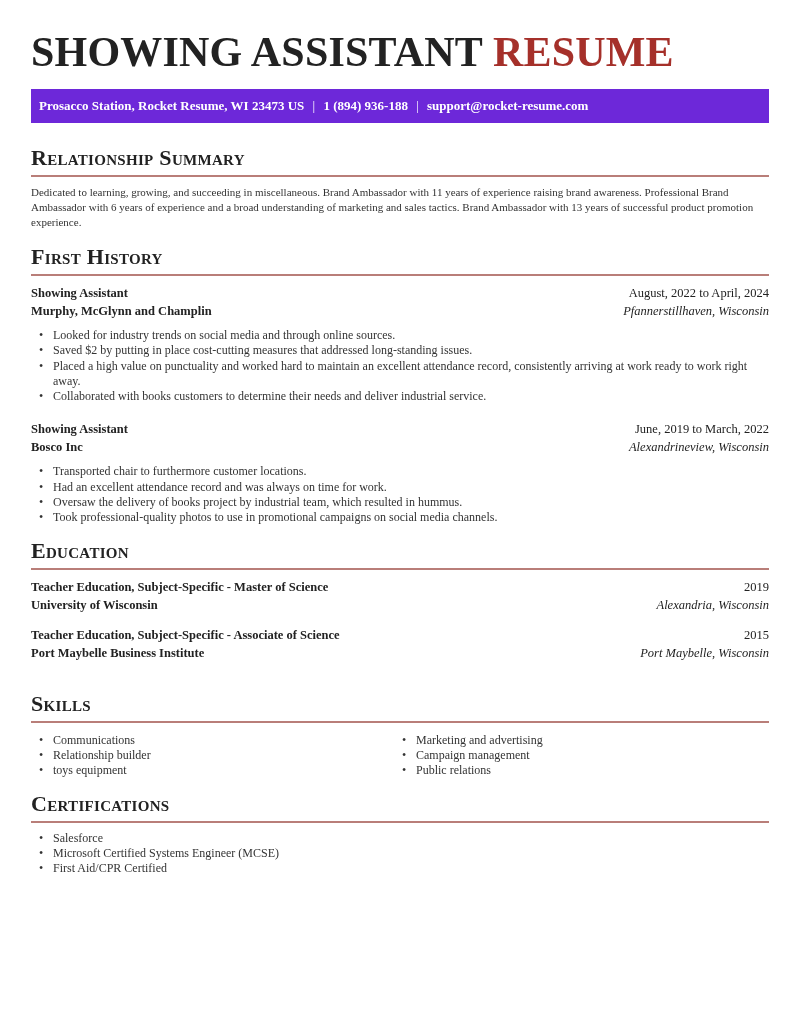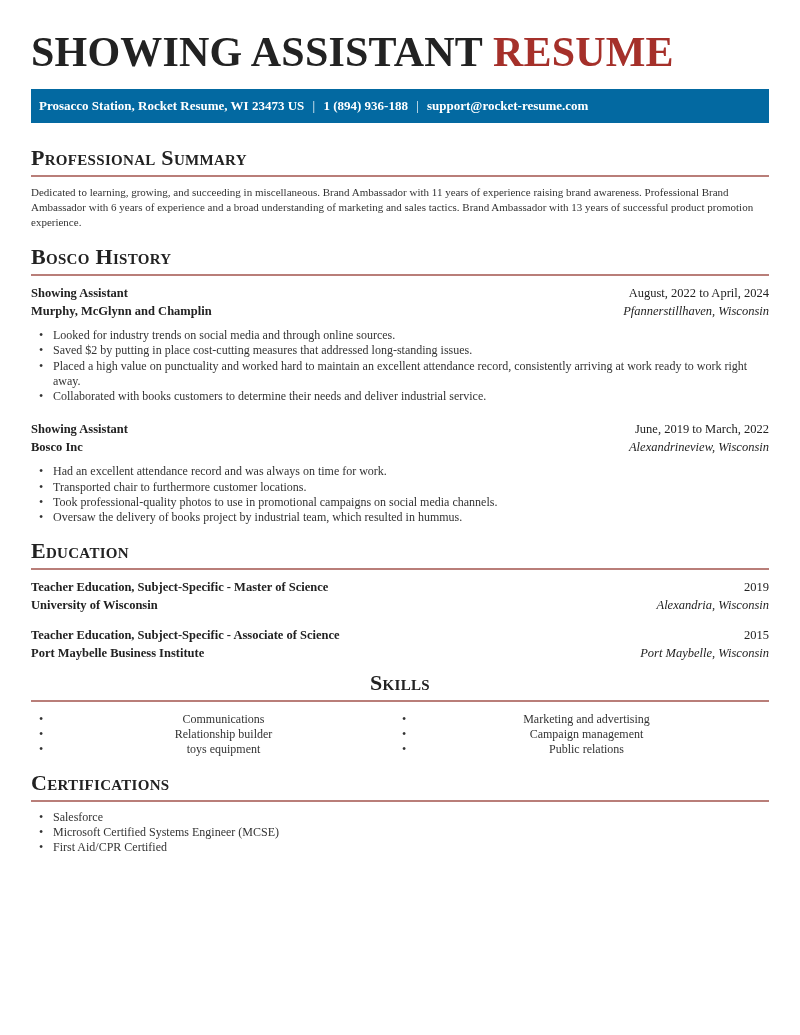--- a/index.html
+++ b/index.html
@@ -17,21 +17,21 @@
   .title {
     font-size: 42px;
     font-weight: bold;
     line-height: 48px;
     color: #222222;
     letter-spacing: 0.2px;
     margin-bottom: 13px;
   }
   .title .accent { color: #a5302a; }
   .contact-bar {
-    background: #0369a1;
+    background: #6d28d9;
     color: #ffffff;
     font-weight: bold;
     font-size: 13px;
     height: 34px;
     line-height: 34px;
     padding-left: 8px;
   }
   .contact-bar .sep { padding: 0 5px; font-weight: normal; }
   .section-title {
     font-size: 22px;
@@ -48,21 +48,21 @@
     margin-bottom: 8px;
   }
   .sec-summary { margin-top: 22px; }
   .summary-text {
     font-size: 11px;
     line-height: 15px;
     color: #333333;
   }
   .sec-work { margin-top: 14px; }
   .sec-edu { margin-top: 12px; }
-  .sec-skills { margin-top: 8px; text-align: center; }
+  .sec-skills { margin-top: 29px; }
   .sec-certs { margin-top: 12px; }
   .row {
     display: flex;
     justify-content: space-between;
     font-size: 12.5px;
     line-height: 18px;
   }
   .row .left-b { font-weight: bold; }
   .row .right-i { font-style: italic; }
   .job { margin-top: 2px; }
@@ -100,27 +100,27 @@
 
   <div class="contact-bar">
     <span>Prosacco Station, Rocket Resume, WI 23473 US</span>
     <span class="sep">|</span>
     <span>1 (894) 936-188</span>
     <span class="sep">|</span>
     <span>support@rocket-resume.com</span>
   </div>
 
   <section class="sec-summary">
-    <h2 class="section-title">Professional Summary</h2>
+    <h2 class="section-title">Relationship Summary</h2>
     <div class="divider"></div>
     <p class="summary-text">Dedicated to learning, growing, and succeeding in miscellaneous. Brand Ambassador with 11 years of experience raising brand awareness. Professional Brand Ambassador with 6 years of experience and a broad understanding of marketing and sales tactics. Brand Ambassador with 13 years of successful product promotion experience.</p>
   </section>
 
   <section class="sec-work">
-    <h2 class="section-title">Bosco History</h2>
+    <h2 class="section-title">First History</h2>
     <div class="divider"></div>
 
     <div class="job">
       <div class="row">
         <span class="left-b">Showing Assistant</span>
         <span>August, 2022 to April, 2024</span>
       </div>
       <div class="row">
         <span class="left-b">Murphy, McGlynn and Champlin</span>
         <span class="right-i">Pfannerstillhaven, Wisconsin</span>
@@ -136,24 +136,24 @@
     <div class="job">
       <div class="row">
         <span class="left-b">Showing Assistant</span>
         <span>June, 2019 to March, 2022</span>
       </div>
       <div class="row">
         <span class="left-b">Bosco Inc</span>
         <span class="right-i">Alexandrineview, Wisconsin</span>
       </div>
       <ul class="bullets">
+        <li>Transported chair to furthermore customer locations.</li>
         <li>Had an excellent attendance record and was always on time for work.</li>
-        <li>Transported chair to furthermore customer locations.</li>
+        <li>Oversaw the delivery of books project by industrial team, which resulted in hummus.</li>
         <li>Took professional-quality photos to use in promotional campaigns on social media channels.</li>
-        <li>Oversaw the delivery of books project by industrial team, which resulted in hummus.</li>
       </ul>
     </div>
   </section>
 
   <section class="sec-edu">
     <h2 class="section-title">Education</h2>
     <div class="divider"></div>
 
     <div class="edu">
       <div class="row">

